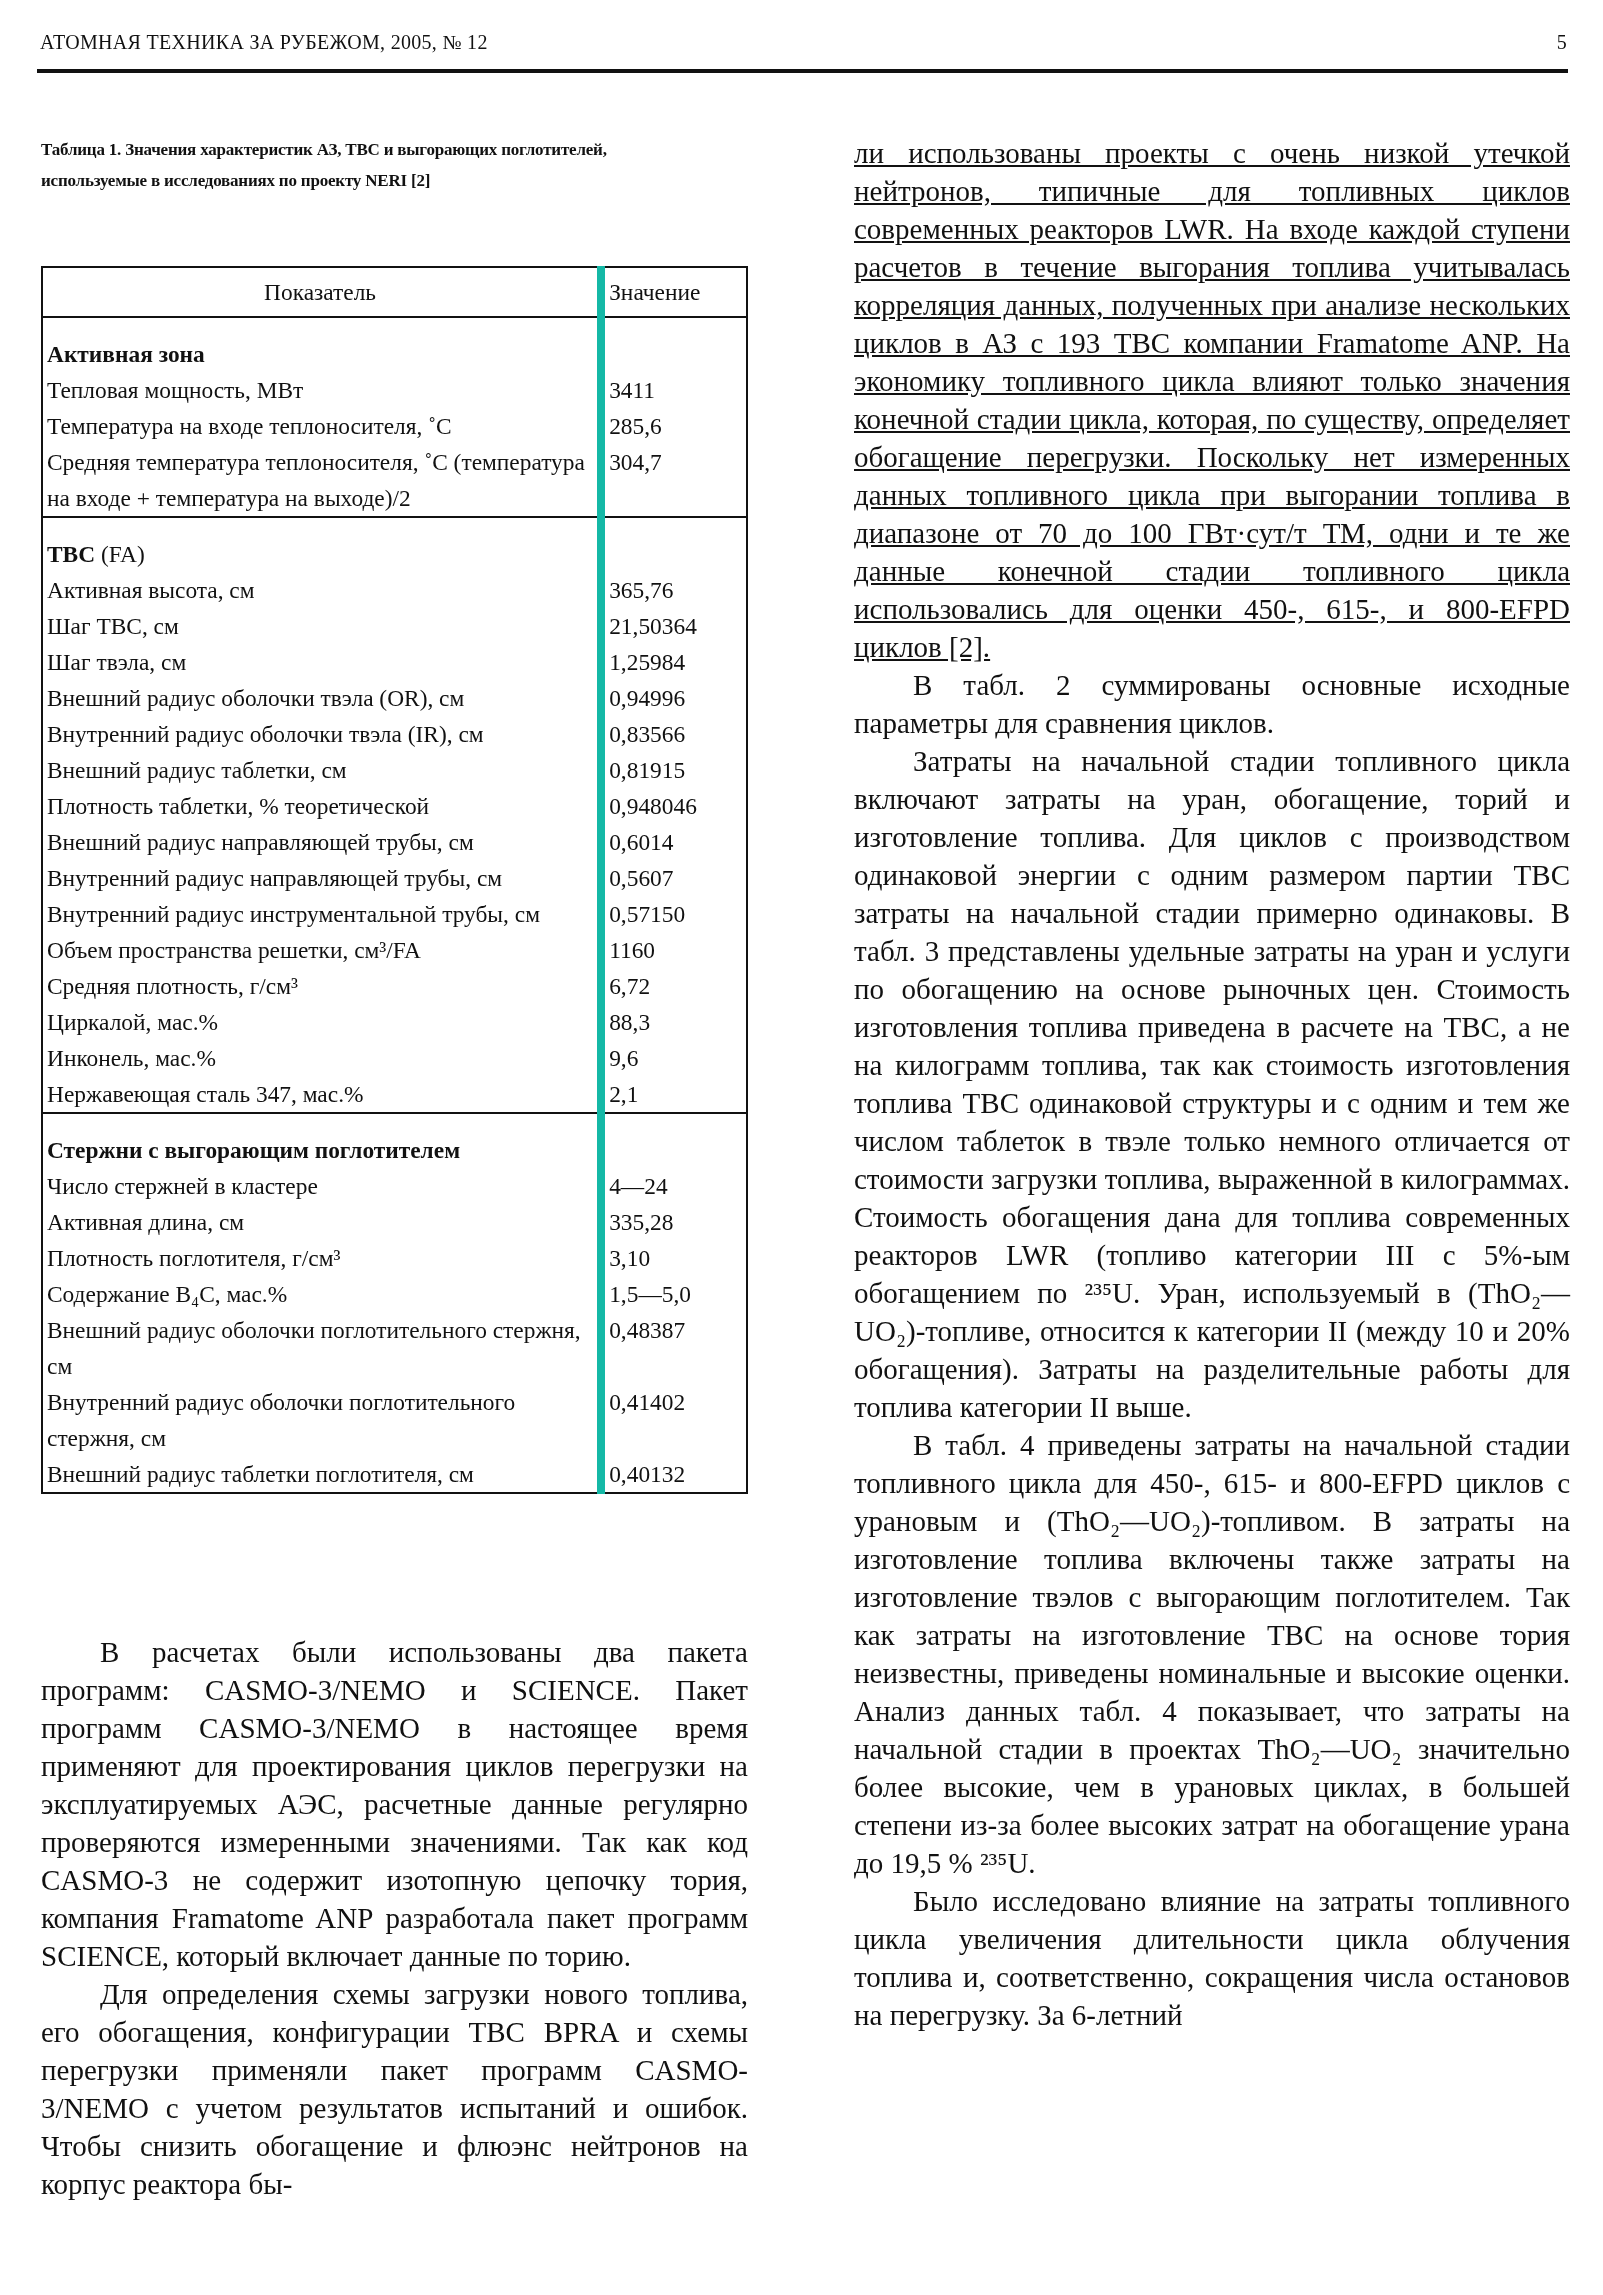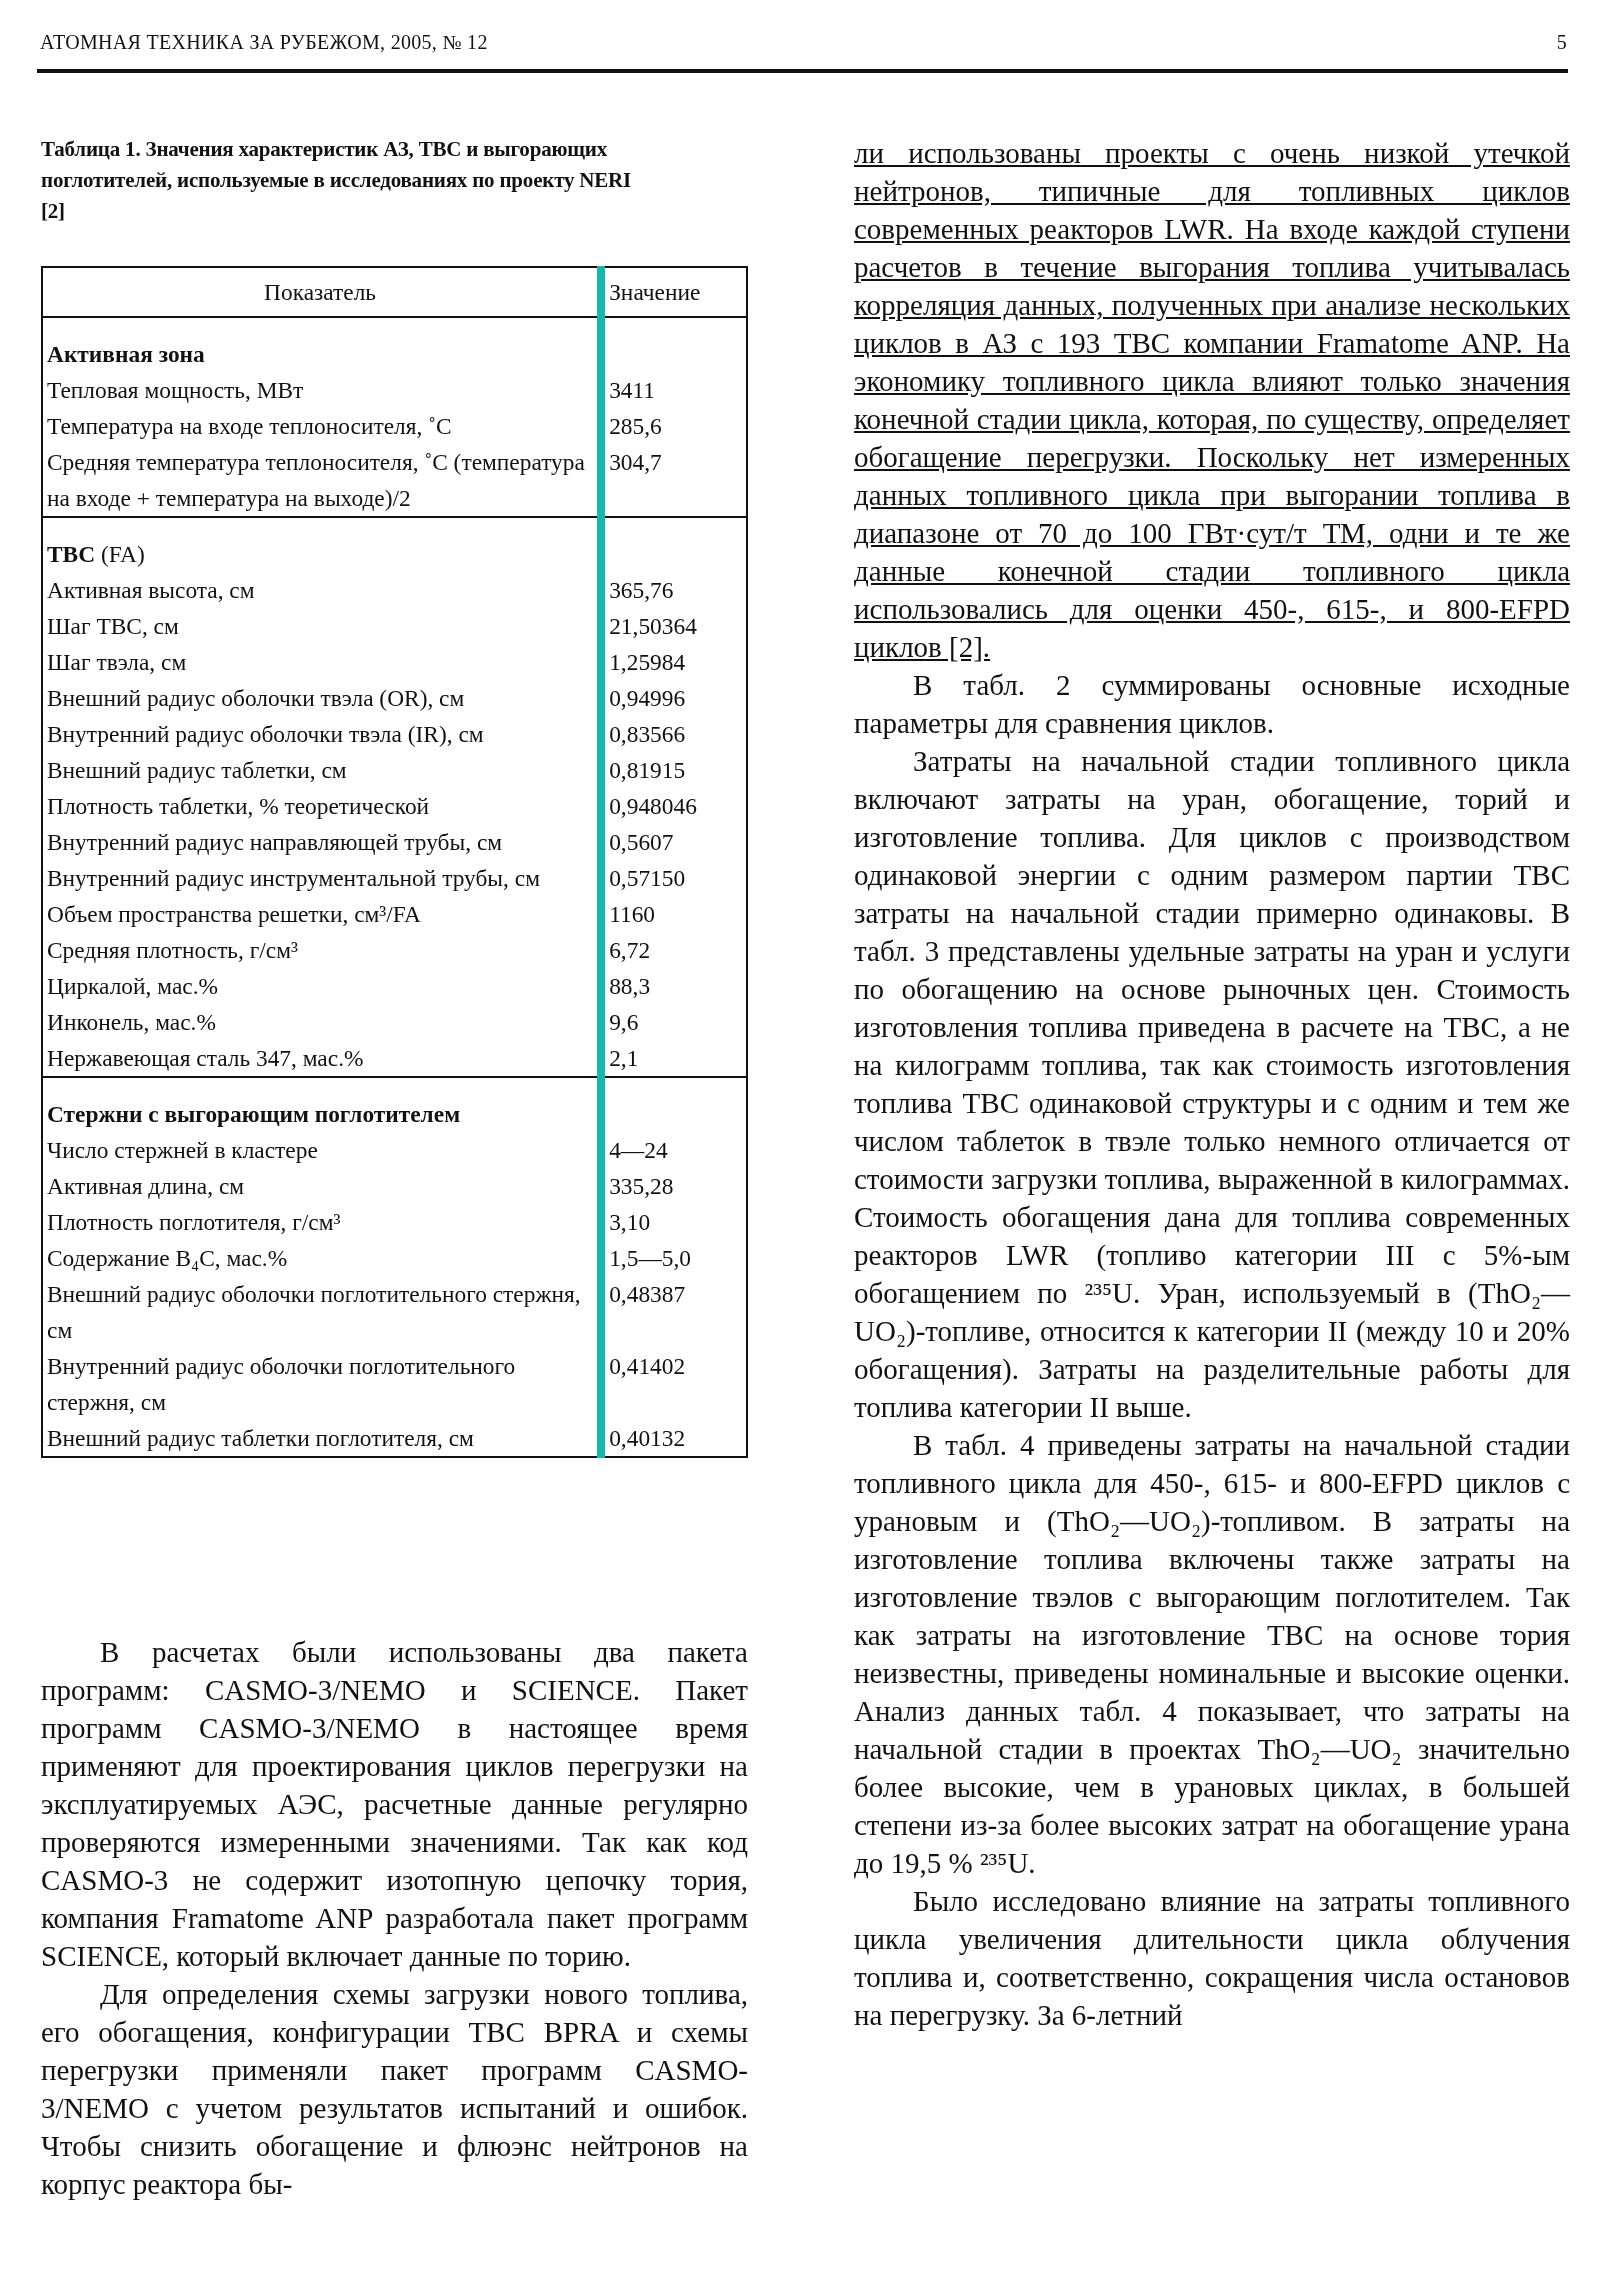--- a/index.html
+++ b/index.html
@@ -14,21 +14,21 @@
   .running-head .journal { position: absolute; left: 0; top: 4px; }
   .running-head .page-no { position: absolute; right: 0; top: 4px; }
   .head-rule {
     position: absolute; left: 37px; top: 69px; width: 1531px; height: 4px; background: #111;
   }
 
   .col-left { position: absolute; left: 41px; top: 134px; width: 707px; }
   .col-right { position: absolute; left: 854px; top: 134px; width: 716px; }
 
   .table-caption {
-    font-weight: bold; font-size: 21px; line-height: 31px; width: 601px;
+    font-weight: bold; font-size: 17px; line-height: 31px; width: 601px;
     font-family: "Liberation Serif", serif; letter-spacing: -0.2px;
   }
 
   table.params {
     position: absolute; left: 0; top: 132px; width: 707px;
     border-collapse: collapse; font-size: 23.4px; line-height: 36px;
   }
   table.params th, table.params td { padding: 0 4px; vertical-align: top; }
   table.params th {
     font-weight: normal; height: 48px; vertical-align: middle; text-align: center;
@@ -115,20 +115,24 @@
         </tr>
         <tr>
           <td class="c1">Внешний радиус таблетки, см</td>
           <td class="c2">0,81915</td>
         </tr>
         <tr>
           <td class="c1">Плотность таблетки, % теоретической</td>
           <td class="c2">0,948046</td>
         </tr>
         <tr>
+          <td class="c1">Внешний радиус направляющей трубы, см</td>
+          <td class="c2">0,6014</td>
+        </tr>
+        <tr>
           <td class="c1">Внутренний радиус направляющей трубы, см</td>
           <td class="c2">0,5607</td>
         </tr>
         <tr>
           <td class="c1">Внутренний радиус инструментальной трубы, см</td>
           <td class="c2">0,57150</td>
         </tr>
         <tr>
           <td class="c1">Объем пространства решетки, см³/FA</td>
           <td class="c2">1160</td>

